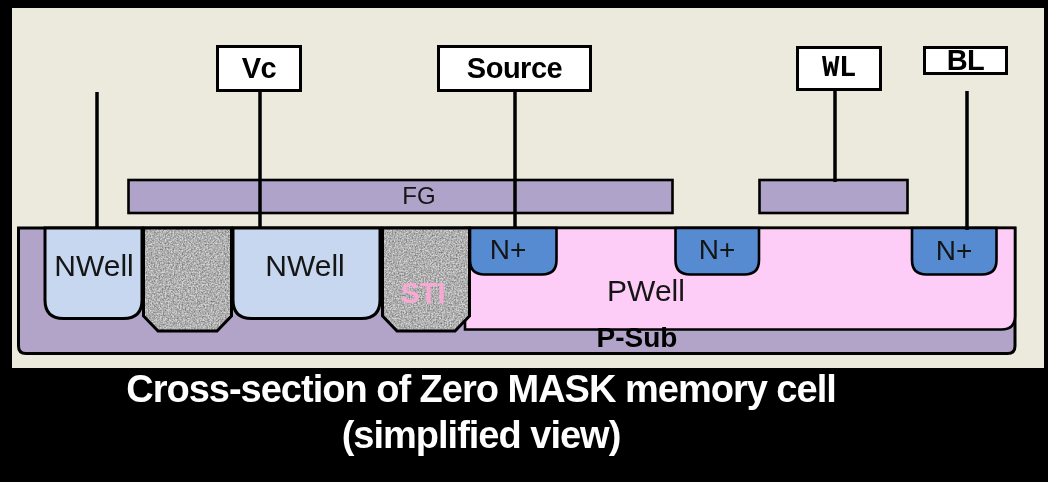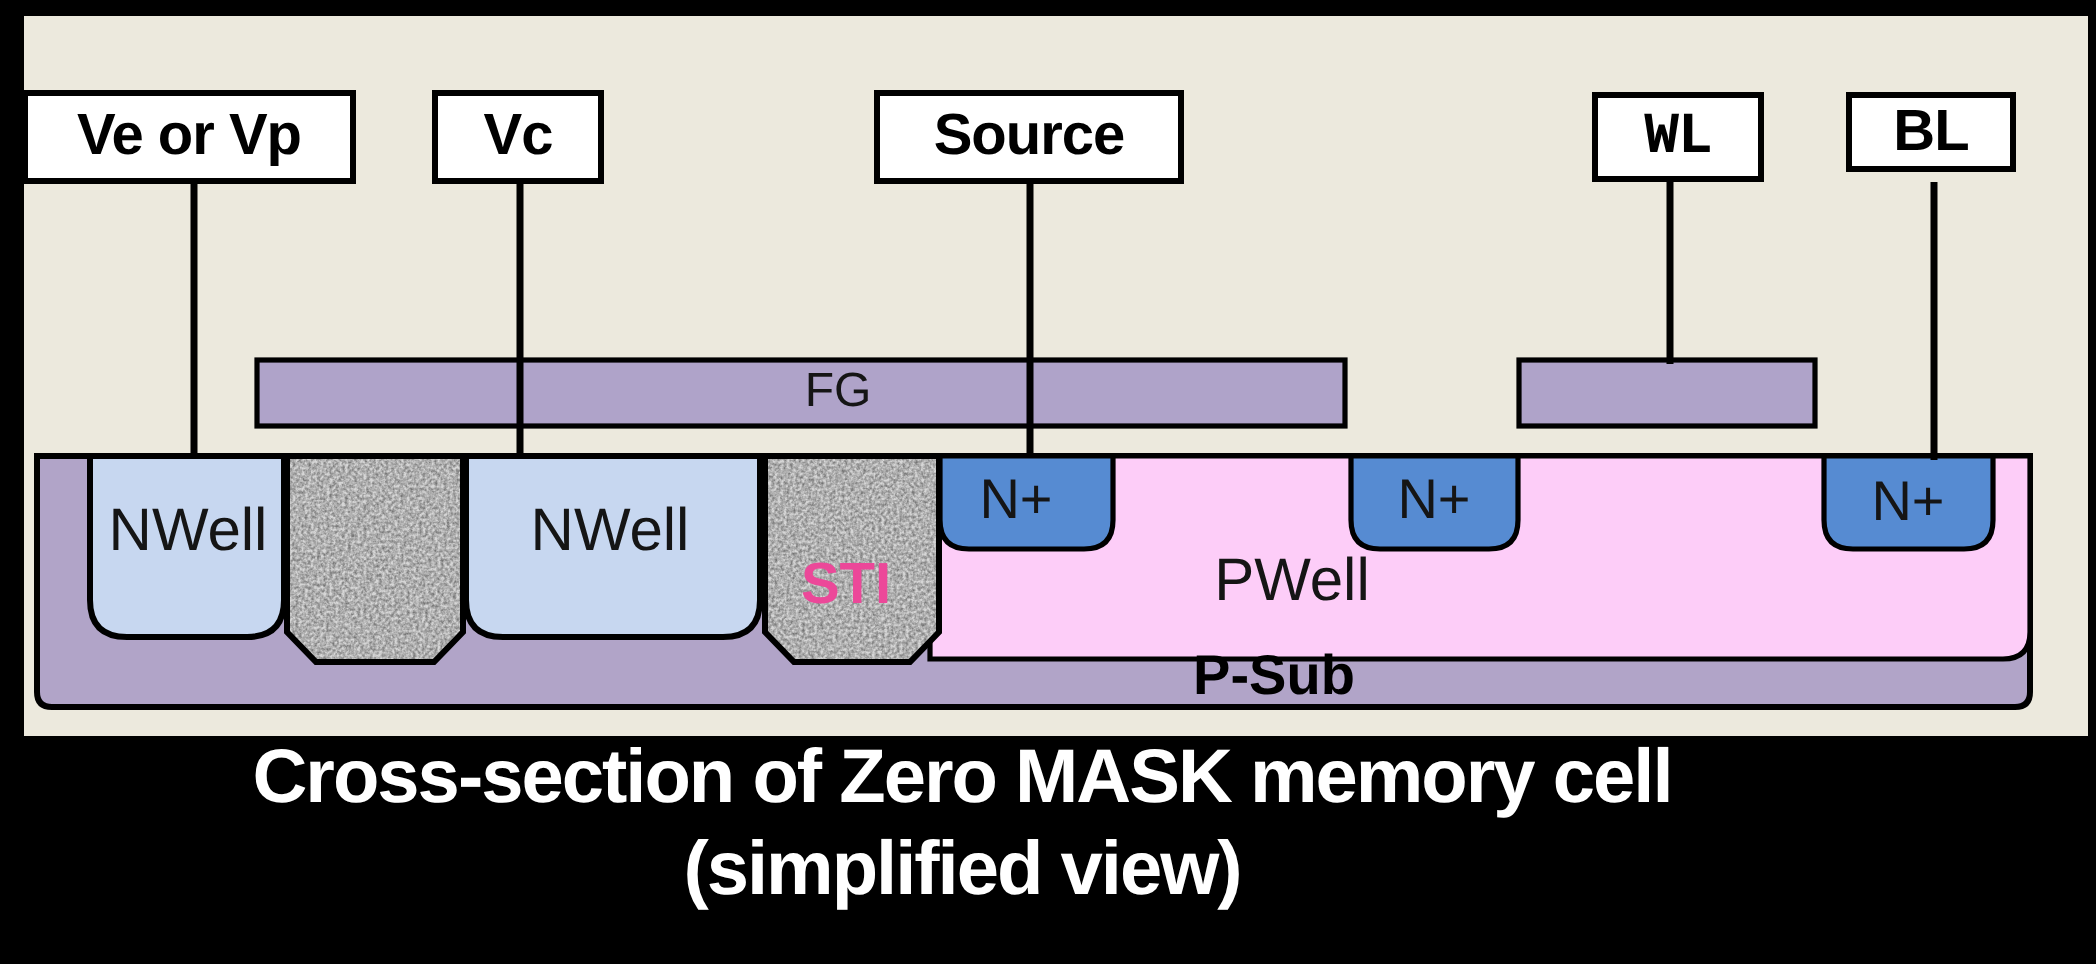--- a/index.html
+++ b/index.html
@@ -14,27 +14,27 @@
   svg.shapes{position:absolute;left:0;top:0;width:1048px;height:482px;}
   .tbox{
     position:absolute;box-sizing:border-box;background:#FFFFFF;border:3px solid #000;
     display:flex;align-items:center;justify-content:center;
     font-weight:bold;font-size:29px;color:#000;letter-spacing:-0.5px;
   }
   .tbox-ve{left:11px;top:45px;width:167px;height:47px;}
   .tbox-vc{left:216px;top:45px;width:86px;height:47px;}
   .tbox-source{left:437px;top:45px;width:155px;height:47px;}
   .tbox-wl{left:796px;top:46px;width:86px;height:45px;font-family:Liberation Mono, monospace;}
-  .tbox-bl{left:923px;top:46px;width:85px;height:40px;}
+  .tbox-bl{left:923px;top:46px;width:85px;height:29px;}
   .rlabel{
     position:absolute;transform:translate(-50%,-50%);white-space:nowrap;
     font-size:30px;color:#151515;line-height:1;
   }
   .rlabel.bold{font-weight:bold;margin-left:40px;}
-  .rlabel.white{color:#ec4899;font-weight:bold;font-size:29px;}
+  .rlabel.white{color:#f9a8d4;font-weight:bold;font-size:29px;}
   .lab-fg{left:419px;top:196px;font-size:24px;}
   .lab-nwell1{left:94px;top:266px;}
   .lab-nwell2{left:305px;top:266px;}
   .lab-sti{left:423px;top:293px;}
   .lab-np1{left:508px;top:250px;font-size:28px;}
   .lab-np2{left:717px;top:250px;font-size:28px;}
   .lab-np3{left:954px;top:251px;font-size:28px;}
   .lab-pwell{left:646px;top:291px;}
   .lab-psub{left:597px;top:338px;font-size:28px;color:#000;}
   .caption{
@@ -82,23 +82,20 @@
 
     <rect stroke="#000" stroke-width="2.6" x="759.5" y="180" width="148" height="33" fill="#AFA3C9"></rect>
 
     <line stroke="#000" stroke-width="3.5" x1="97" y1="92" x2="97" y2="229"></line>
     <line stroke="#000" stroke-width="3.5" x1="260" y1="92" x2="260" y2="229"></line>
     <line stroke="#000" stroke-width="3.5" x1="515" y1="91" x2="515" y2="229"></line>
     <line stroke="#000" stroke-width="3.5" x1="835" y1="91" x2="835" y2="182"></line>
     <line stroke="#000" stroke-width="3.5" x1="967" y1="91" x2="967" y2="230"></line>
   </svg>
 
-  <div class="tbox tbox-ve">
-    <span>Ve or Vp</span>
-  </div>
   <div class="tbox tbox-vc">
     <span>Vc</span>
   </div>
   <div class="tbox tbox-source">
     <span>Source</span>
   </div>
   <div class="tbox tbox-wl">
     <span>WL</span>
   </div>
   <div class="tbox tbox-bl">

